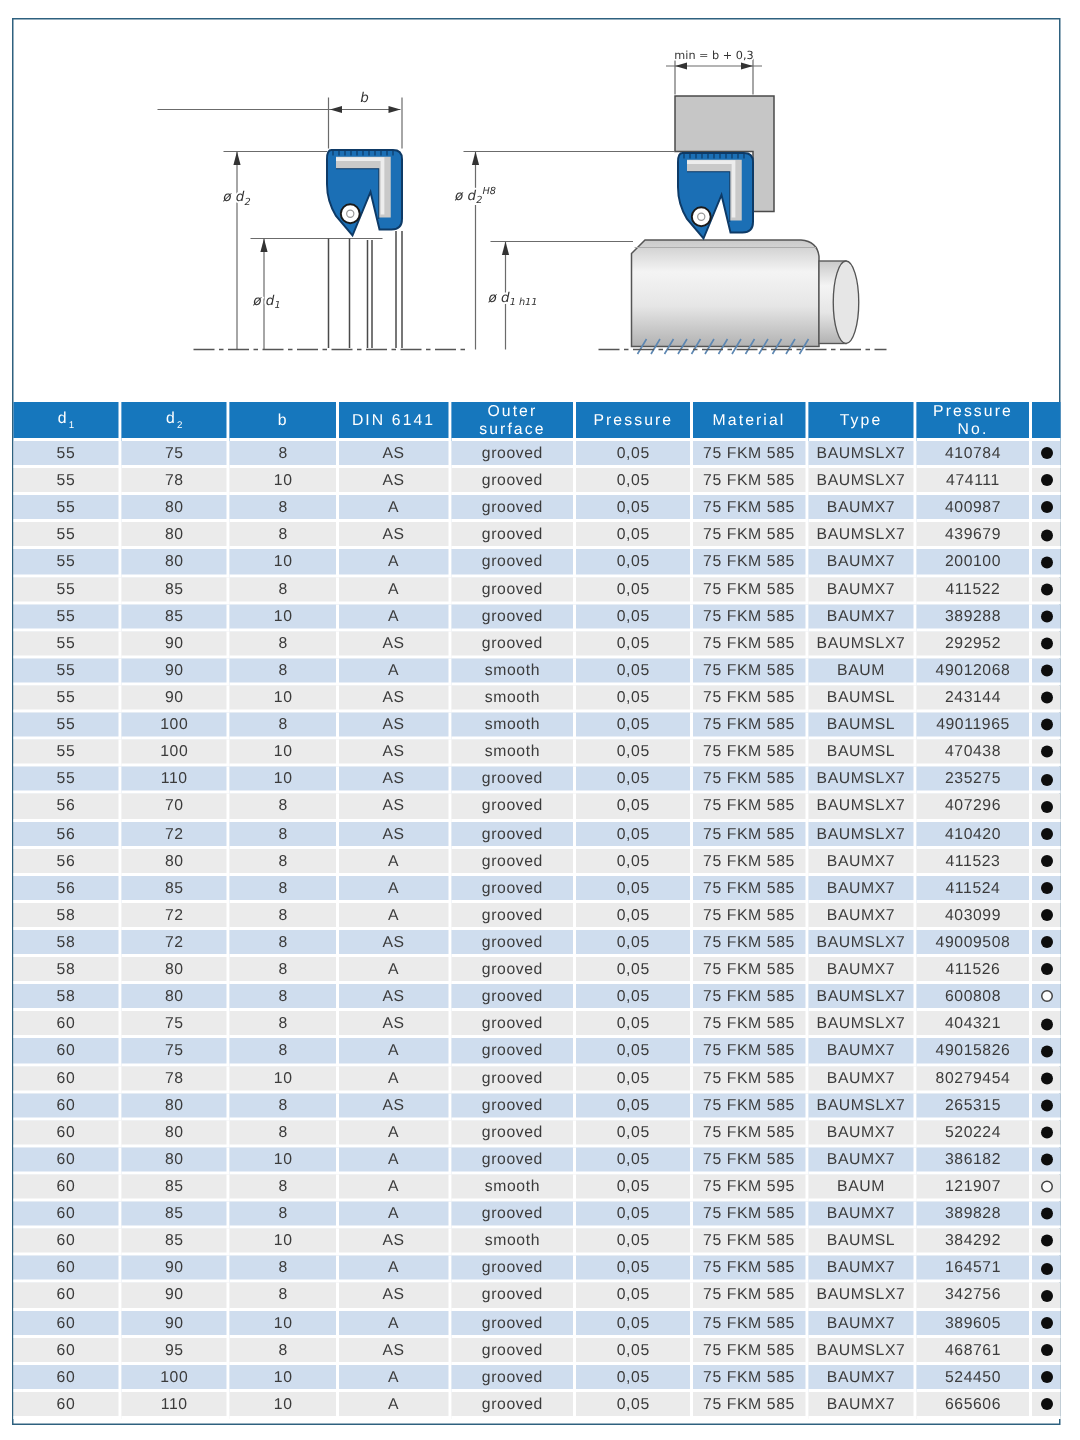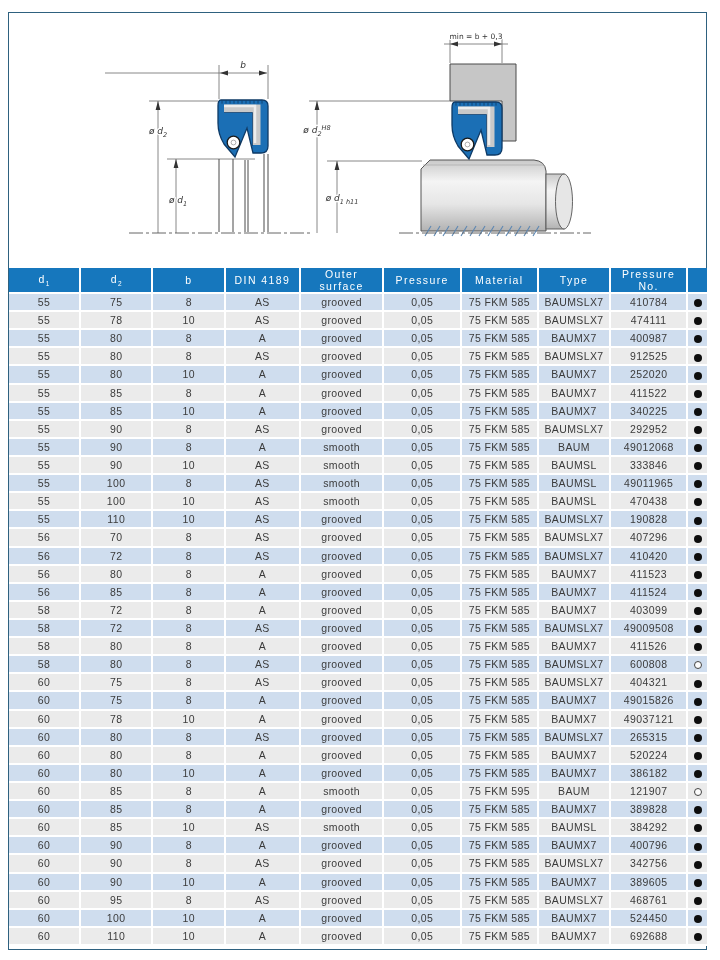--- a/index.html
+++ b/index.html
@@ -136,21 +136,21 @@
       <col style="width:11.0%">
       <col style="width:10.4%">
       <col style="width:11.0%">
       <col style="width:2.7%">
   </colgroup>
   <thead>
     <tr>
         <th><span>d</span><sub>1</sub></th>
         <th><span>d</span><sub>2</sub></th>
         <th><span>b</span></th>
-        <th><span>DIN 4189</span></th>
+        <th><span>DIN 6141</span></th>
         <th><span>Outer surface</span></th>
         <th><span>Pressure</span></th>
         <th><span>Material</span></th>
         <th><span>Type</span></th>
         <th><span>Pressure No.</span></th>
         <th><span></span></th>
       </tr>
   </thead>
   <tbody>
       <tr class="row-blue">
@@ -191,33 +191,33 @@
       </tr>
       <tr class="row-gray">
         <td>55</td>
         <td>80</td>
         <td>8</td>
         <td>AS</td>
         <td>grooved</td>
         <td>0,05</td>
         <td>75 FKM 585</td>
         <td>BAUMSLX7</td>
-        <td>912525</td>
-        <td><span class="dot filled"></span></td>
-      </tr>
-      <tr class="row-blue">
-        <td>55</td>
-        <td>80</td>
-        <td>10</td>
-        <td>A</td>
-        <td>grooved</td>
-        <td>0,05</td>
-        <td>75 FKM 585</td>
-        <td>BAUMX7</td>
-        <td>252020</td>
+        <td>439679</td>
+        <td><span class="dot filled"></span></td>
+      </tr>
+      <tr class="row-blue">
+        <td>55</td>
+        <td>80</td>
+        <td>10</td>
+        <td>A</td>
+        <td>grooved</td>
+        <td>0,05</td>
+        <td>75 FKM 585</td>
+        <td>BAUMX7</td>
+        <td>200100</td>
         <td><span class="dot filled"></span></td>
       </tr>
       <tr class="row-gray">
         <td>55</td>
         <td>85</td>
         <td>8</td>
         <td>A</td>
         <td>grooved</td>
         <td>0,05</td>
         <td>75 FKM 585</td>
@@ -227,21 +227,21 @@
       </tr>
       <tr class="row-blue">
         <td>55</td>
         <td>85</td>
         <td>10</td>
         <td>A</td>
         <td>grooved</td>
         <td>0,05</td>
         <td>75 FKM 585</td>
         <td>BAUMX7</td>
-        <td>340225</td>
+        <td>389288</td>
         <td><span class="dot filled"></span></td>
       </tr>
       <tr class="row-gray">
         <td>55</td>
         <td>90</td>
         <td>8</td>
         <td>AS</td>
         <td>grooved</td>
         <td>0,05</td>
         <td>75 FKM 585</td>
@@ -263,21 +263,21 @@
       </tr>
       <tr class="row-gray">
         <td>55</td>
         <td>90</td>
         <td>10</td>
         <td>AS</td>
         <td>smooth</td>
         <td>0,05</td>
         <td>75 FKM 585</td>
         <td>BAUMSL</td>
-        <td>333846</td>
+        <td>243144</td>
         <td><span class="dot filled"></span></td>
       </tr>
       <tr class="row-blue">
         <td>55</td>
         <td>100</td>
         <td>8</td>
         <td>AS</td>
         <td>smooth</td>
         <td>0,05</td>
         <td>75 FKM 585</td>
@@ -299,21 +299,21 @@
       </tr>
       <tr class="row-blue">
         <td>55</td>
         <td>110</td>
         <td>10</td>
         <td>AS</td>
         <td>grooved</td>
         <td>0,05</td>
         <td>75 FKM 585</td>
         <td>BAUMSLX7</td>
-        <td>190828</td>
+        <td>235275</td>
         <td><span class="dot filled"></span></td>
       </tr>
       <tr class="row-gray">
         <td>56</td>
         <td>70</td>
         <td>8</td>
         <td>AS</td>
         <td>grooved</td>
         <td>0,05</td>
         <td>75 FKM 585</td>
@@ -431,21 +431,21 @@
       </tr>
       <tr class="row-gray">
         <td>60</td>
         <td>78</td>
         <td>10</td>
         <td>A</td>
         <td>grooved</td>
         <td>0,05</td>
         <td>75 FKM 585</td>
         <td>BAUMX7</td>
-        <td>49037121</td>
+        <td>80279454</td>
         <td><span class="dot filled"></span></td>
       </tr>
       <tr class="row-blue">
         <td>60</td>
         <td>80</td>
         <td>8</td>
         <td>AS</td>
         <td>grooved</td>
         <td>0,05</td>
         <td>75 FKM 585</td>
@@ -515,21 +515,21 @@
       </tr>
       <tr class="row-blue">
         <td>60</td>
         <td>90</td>
         <td>8</td>
         <td>A</td>
         <td>grooved</td>
         <td>0,05</td>
         <td>75 FKM 585</td>
         <td>BAUMX7</td>
-        <td>400796</td>
+        <td>164571</td>
         <td><span class="dot filled"></span></td>
       </tr>
       <tr class="row-gray">
         <td>60</td>
         <td>90</td>
         <td>8</td>
         <td>AS</td>
         <td>grooved</td>
         <td>0,05</td>
         <td>75 FKM 585</td>
@@ -575,17 +575,17 @@
       </tr>
       <tr class="row-gray">
         <td>60</td>
         <td>110</td>
         <td>10</td>
         <td>A</td>
         <td>grooved</td>
         <td>0,05</td>
         <td>75 FKM 585</td>
         <td>BAUMX7</td>
-        <td>692688</td>
+        <td>665606</td>
         <td><span class="dot filled"></span></td>
       </tr>
     </tbody>
 </table>
 
 </body></html>

